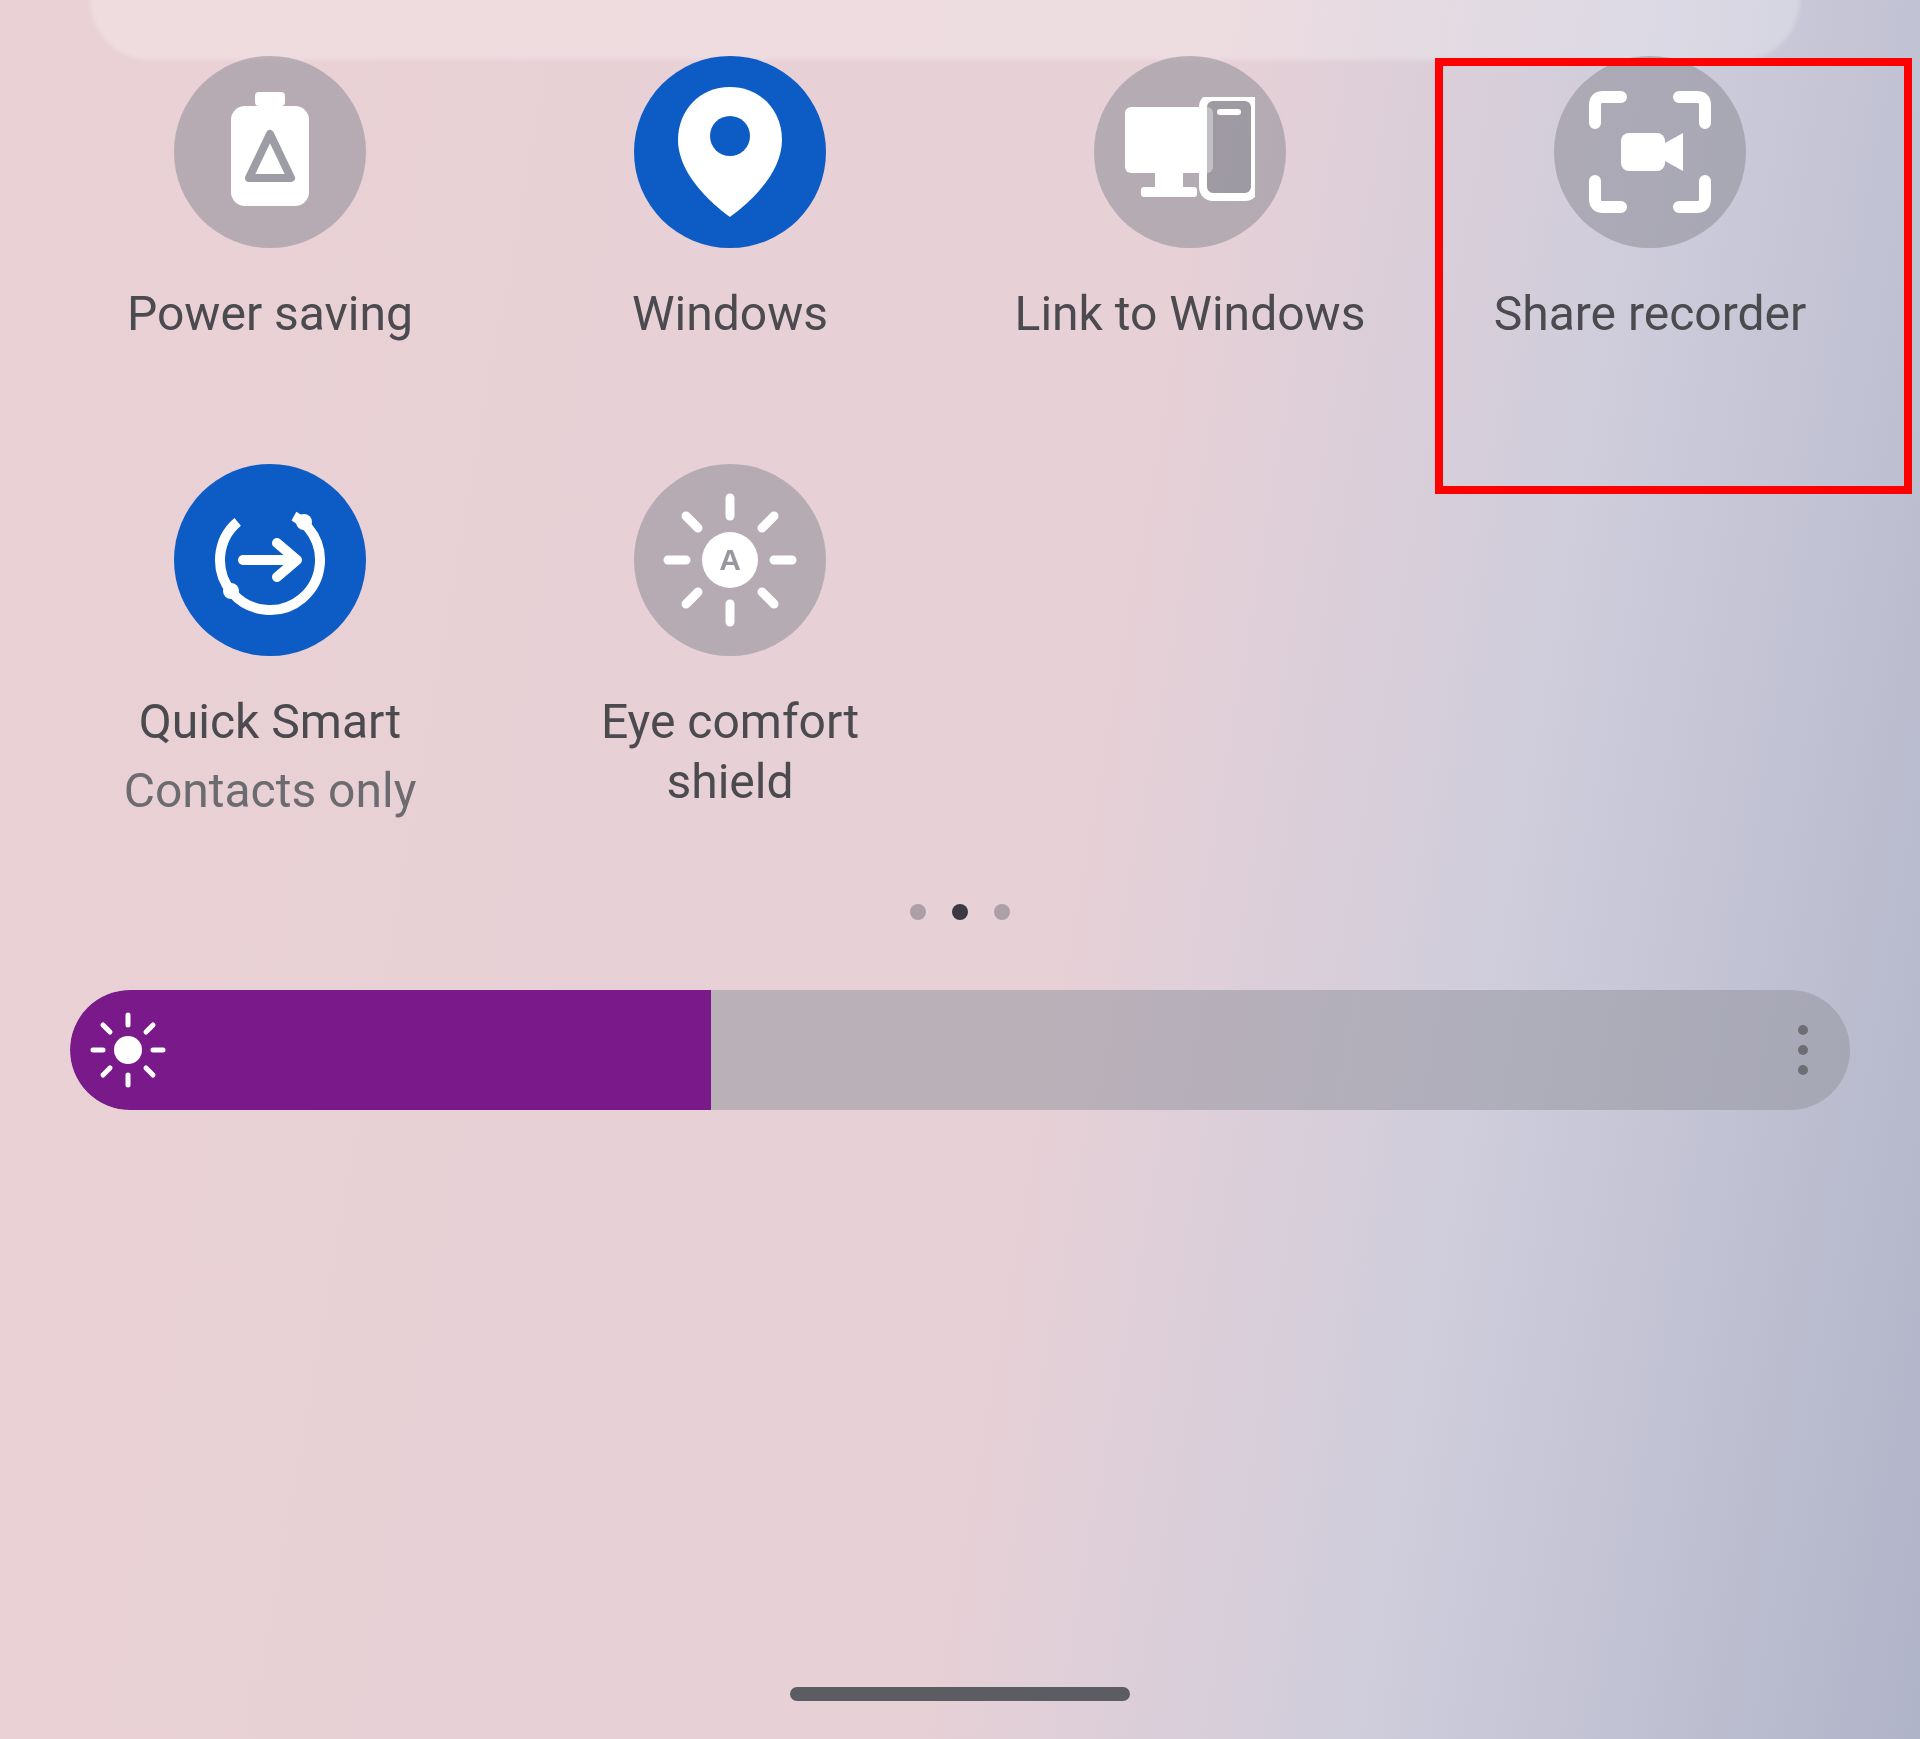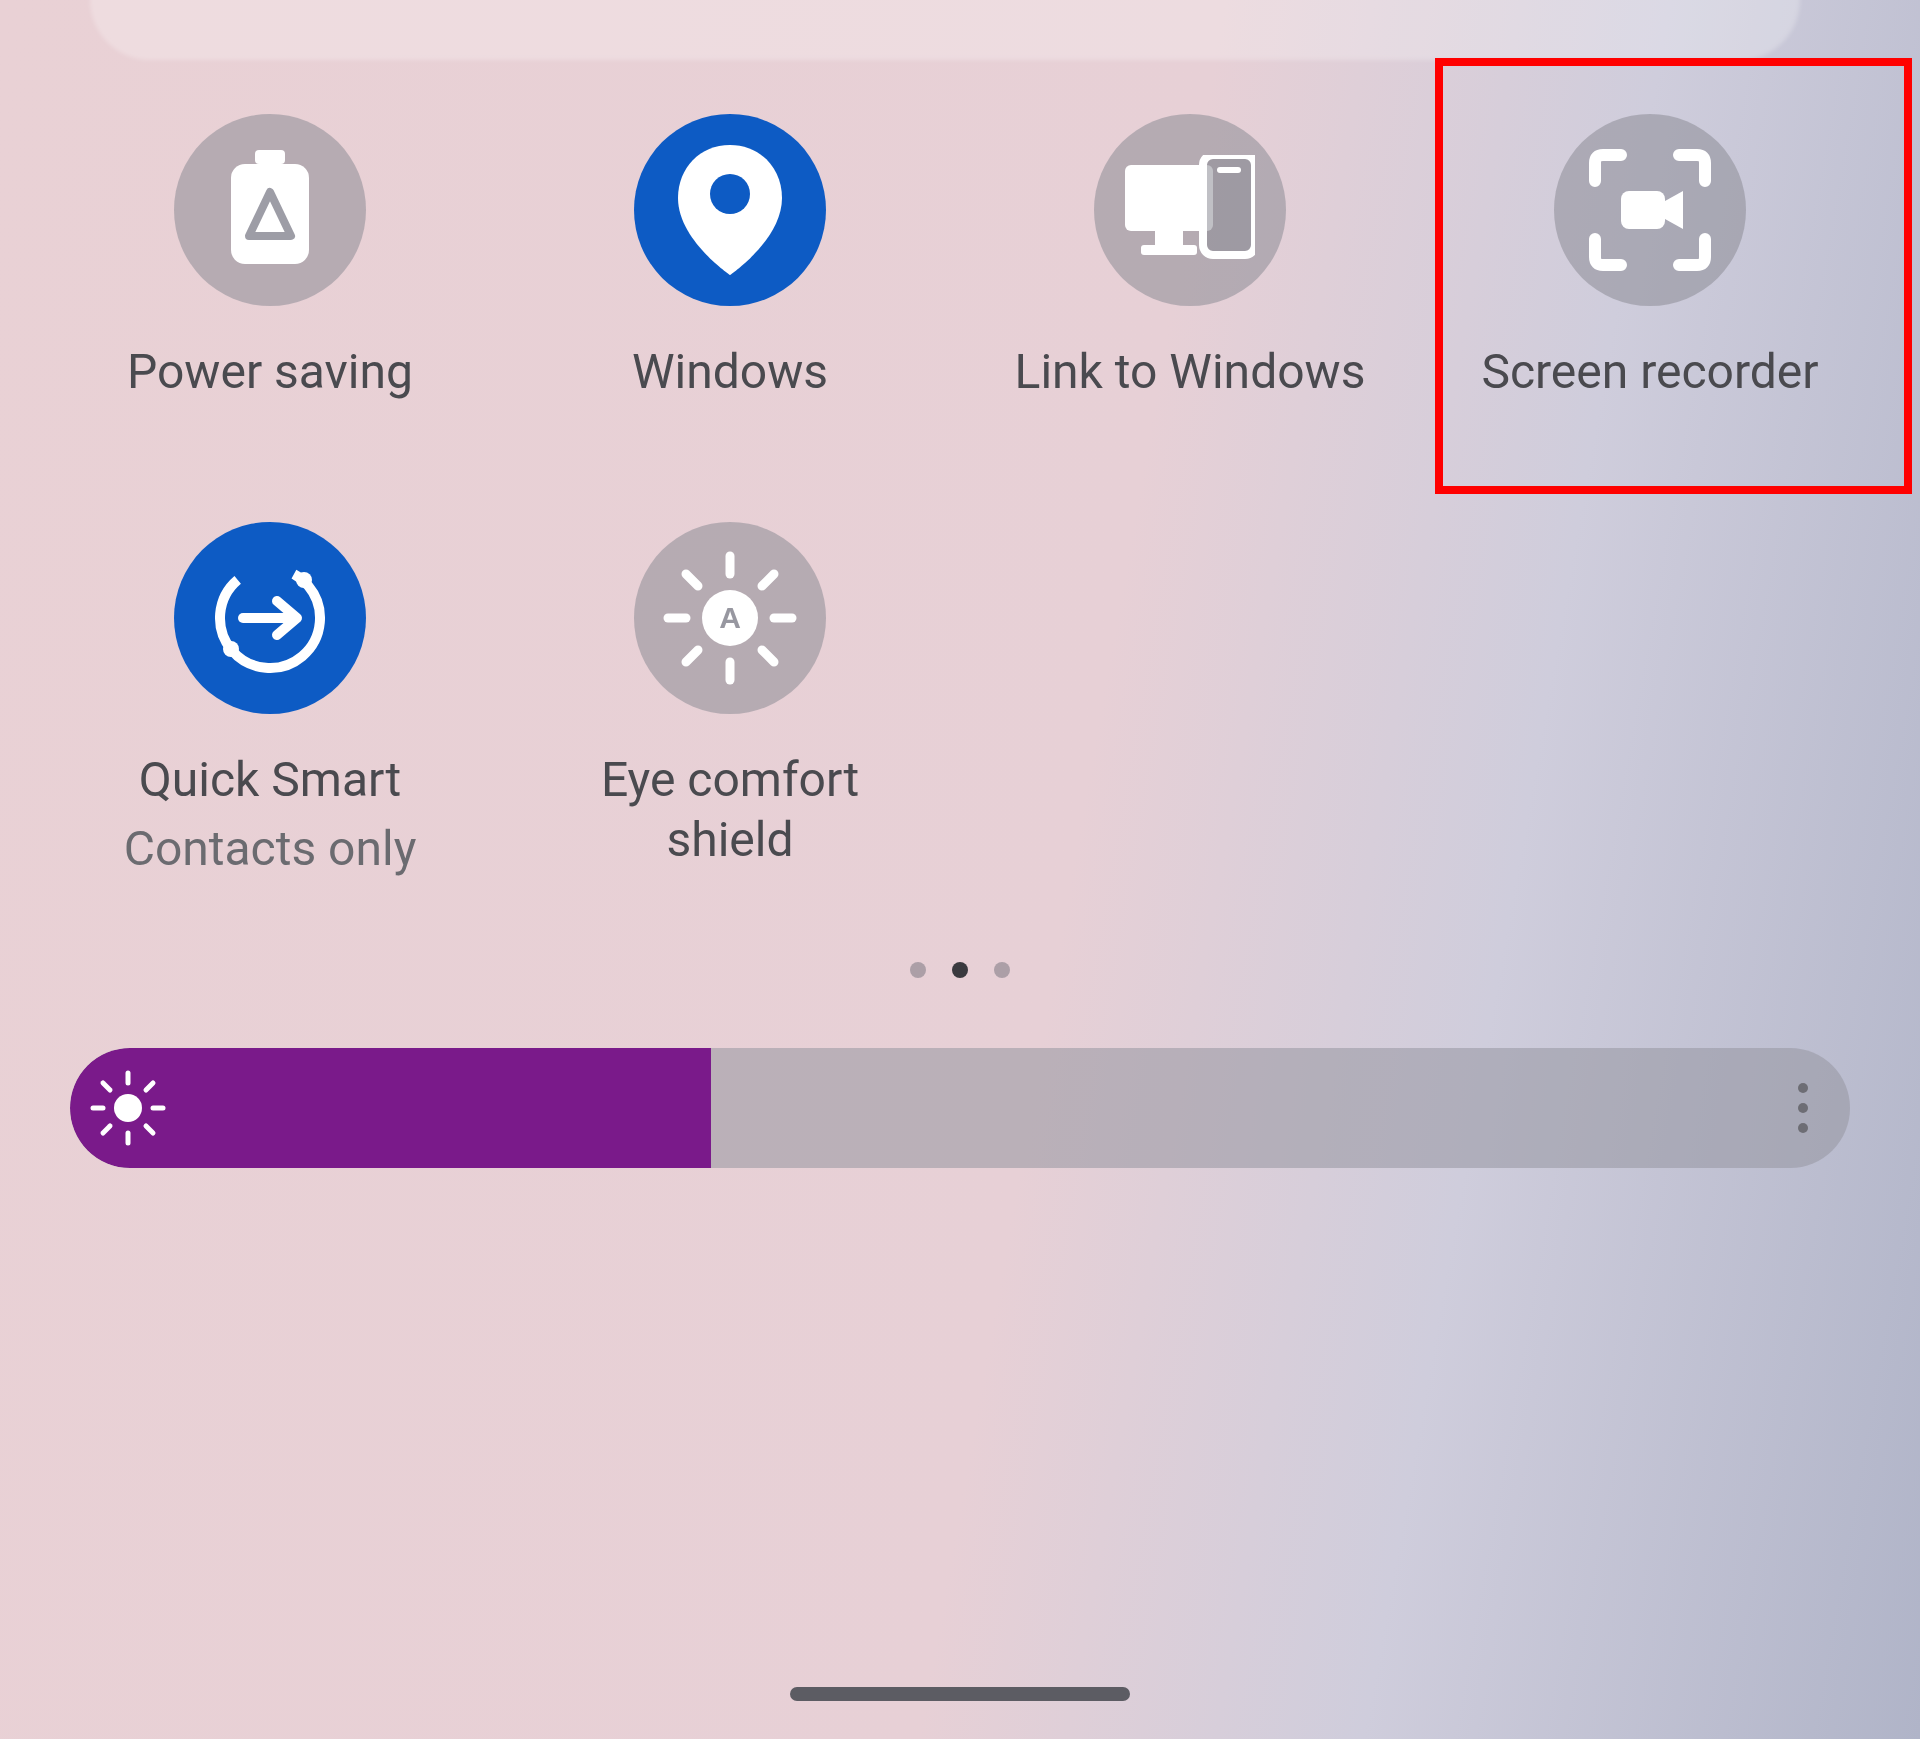--- a/index.html
+++ b/index.html
@@ -28,21 +28,21 @@
     top: -60px;
     left: 90px;
     right: 120px;
     height: 120px;
     background: rgba(255,255,255,0.25);
     border-radius: 70px;
     filter: blur(2px);
   }
 
   .grid {
-    padding-top: 114px;
+    padding-top: 56px;
     padding-left: 40px;
     padding-right: 40px;
     display: grid;
     grid-template-columns: repeat(4, 1fr);
     row-gap: 120px;
     column-gap: 0;
   }
 
   .tile {
     display: flex;
@@ -200,21 +200,21 @@
       <div class="circle off">
         <svg width="130" height="130" viewBox="0 0 130 130">
           <path d="M10 36 V18 Q10 10 18 10 H36" stroke="#ffffff" stroke-width="12" fill="none" stroke-linecap="round"></path>
           <path d="M94 10 H112 Q120 10 120 18 V36" stroke="#ffffff" stroke-width="12" fill="none" stroke-linecap="round"></path>
           <path d="M120 94 V112 Q120 120 112 120 H94" stroke="#ffffff" stroke-width="12" fill="none" stroke-linecap="round"></path>
           <path d="M36 120 H18 Q10 120 10 112 V94" stroke="#ffffff" stroke-width="12" fill="none" stroke-linecap="round"></path>
           <rect x="36" y="46" width="44" height="38" rx="8" fill="#ffffff"></rect>
           <path d="M80 56 L98 46 V84 L80 74 Z" fill="#ffffff"></path>
         </svg>
       </div>
-      <div class="label">Screen recorder</div>
+      <div class="label">Share recorder</div>
     </div>
 
     <div class="tile">
       <div class="circle on">
         <svg width="130" height="130" viewBox="0 0 130 130">
           <circle cx="65" cy="65" r="50" fill="none" stroke="#ffffff" stroke-width="10" stroke-dasharray="235 60" transform="rotate(-40 65 65)"></circle>
           <circle cx="99" cy="27" r="8" fill="#ffffff"></circle>
           <circle cx="26" cy="96" r="8" fill="#ffffff"></circle>
           <line x1="38" y1="65" x2="86" y2="65" stroke="#ffffff" stroke-width="10" stroke-linecap="round"></line>
           <path d="M72 48 L92 65 L72 82" fill="none" stroke="#ffffff" stroke-width="10" stroke-linecap="round" stroke-linejoin="round"></path>

